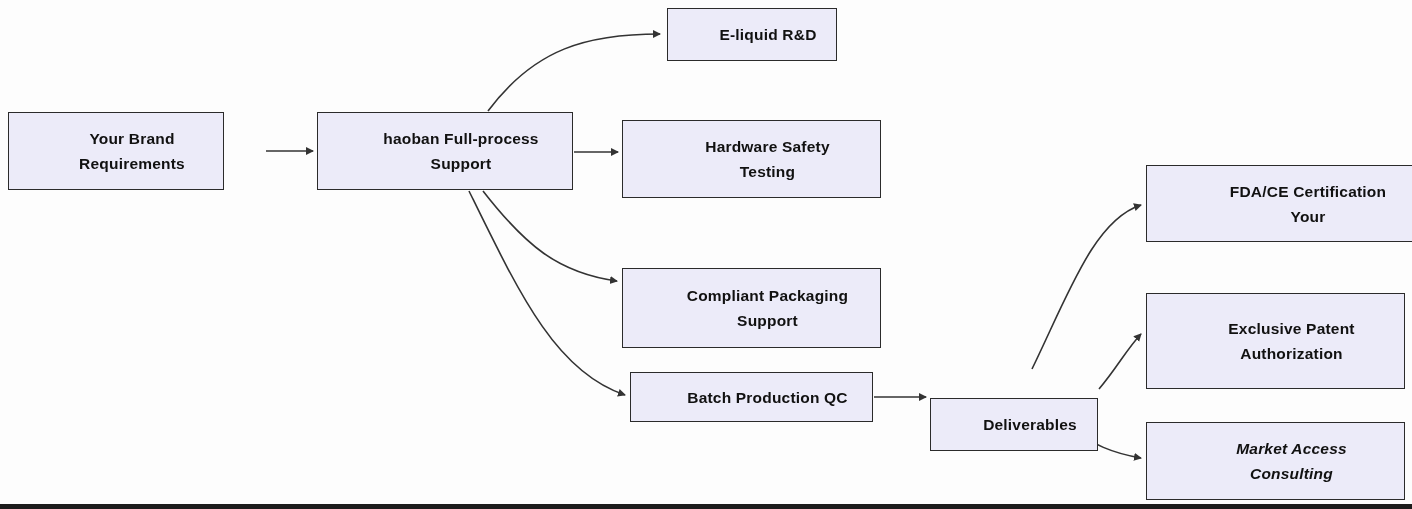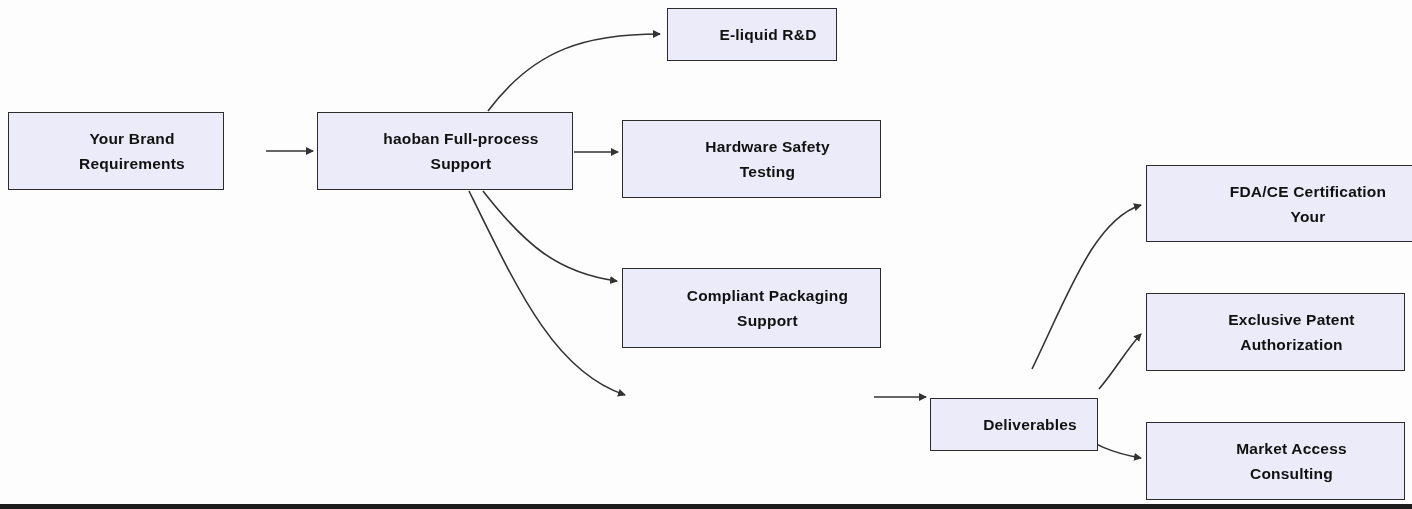--- a/index.html
+++ b/index.html
@@ -86,35 +86,38 @@
   <div class="node" style="left:622px; top:120px; width:259px; height:78px;">
     <span>Hardware Safety</span>
     <span>Testing</span>
   </div>
 
   <div class="node" style="left:622px; top:240px; width:259px; height:80px;margin-top:28px;">
     <span>Compliant Packaging</span>
     <span>Support</span>
   </div>
 
+  <div class="node" style="left:630px; top:372px; width:243px; height:50px;">
+    <span>Batch Production QC</span>
+  </div>
 
   <div class="node" style="left:930px; top:370px; width:168px; height:53px;margin-top:28px;">
     <span>Deliverables</span>
   </div>
 
   <div class="node" style="left:1146px; top:165px; width:292px; height:77px;">
     <span>FDA/CE Certification</span>
     <span>Your</span>
   </div>
 
-  <div class="node" style="left:1146px; top:293px; width:259px; height:78px;">
+  <div class="node" style="left:1146px; top:293px; width:259px; height:96px;">
     <span>Exclusive Patent</span>
     <span>Authorization</span>
   </div>
 
-  <div class="node" style="left:1146px; top:422px; width:259px; height:78px;">
+  <div class="node" style="left:1146px; top:422px; width:259px; height:78px;font-style:italic;">
     <span>Market Access</span>
     <span>Consulting</span>
   </div>
 
   <div class="bottom-bar"></div>
 
 </div>
 
 </body></html>

